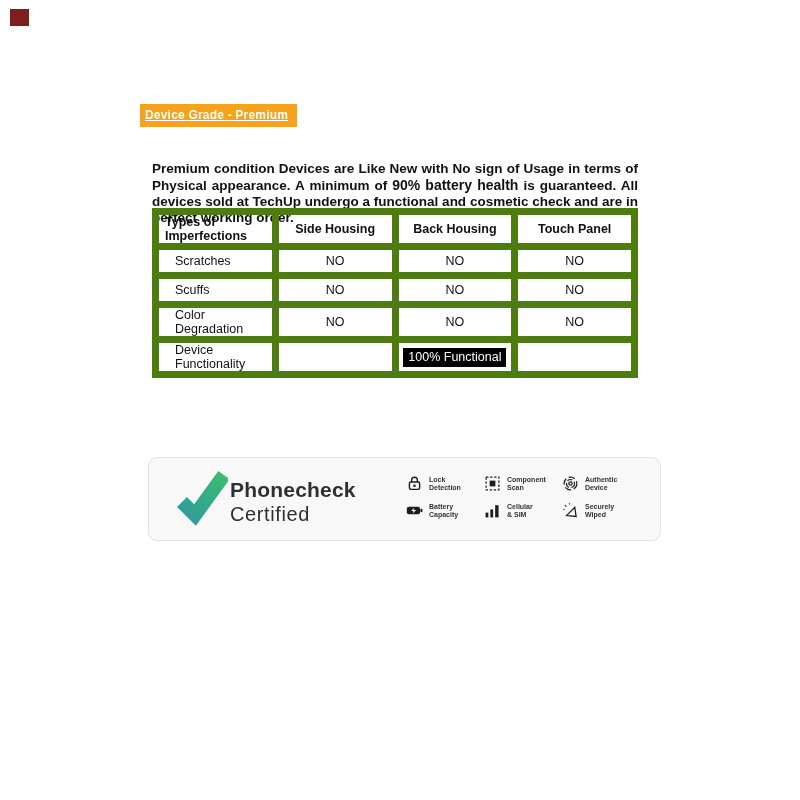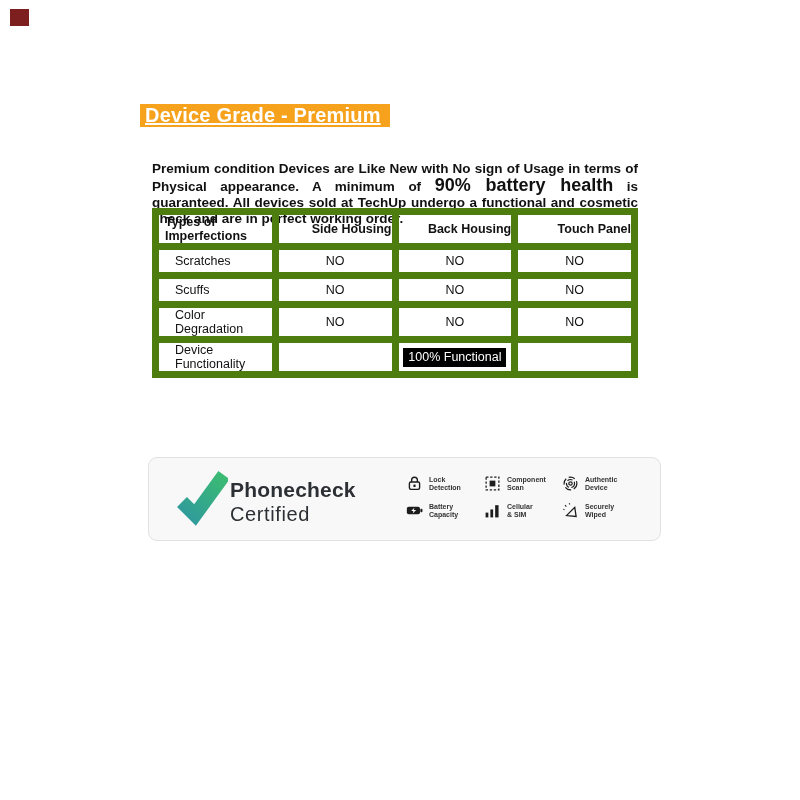--- a/index.html
+++ b/index.html
@@ -4,39 +4,39 @@
 <style>
   html, body { margin:0; padding:0; background:#ffffff; }
   body { width:800px; height:800px; font-family:"Liberation Sans", sans-serif; }
   .canvas { position:relative; width:800px; height:800px; background:#ffffff; overflow:hidden; }
 
   .corner-mark { position:absolute; left:10px; top:9px; width:19px; height:17px; background:#7e1f1f; }
 
   .title {
     position:absolute; left:140px; top:104px;
     background:#F6A21D; color:#ffffff;
-    font-weight:bold; font-size:20px; line-height:23px;
+    font-weight:bold; font-size:12px; line-height:23px;
     padding:0 9px 0 5px; text-decoration:underline;
     letter-spacing:0.2px;
   }
 
   .intro {
     position:absolute; left:152px; top:147px; width:486px;
     font-size:13.5px; font-weight:bold; color:#111111;
     text-align:justify; line-height:16px;
   }
-  .intro .em { font-size:18px; }
+  .intro .em { font-size:14px; }
 
   table.grade {
     position:absolute; left:152px; top:208px; width:486px;
     border-collapse:collapse; table-layout:fixed;
     font-size:12.5px; color:#111111;
   }
   table.grade th, table.grade td { border:7px solid #4d7c0f; }
-  table.grade th { font-weight:bold; height:26px; text-align:right; padding:0; }
+  table.grade th { font-weight:bold; height:26px; text-align:center; padding:0; }
   table.grade th.first { text-align:left; padding-left:6px; }
   table.grade td { height:22px; text-align:center; padding:0; font-weight:normal; }
   table.grade td.first { text-align:left; padding-left:16px;margin-top:20px; }
   tr.tall td { height:33px; vertical-align:top; padding-top:4px; }
   tr.func td { height:26px; vertical-align:middle; }
   .badge {
     display:inline-block; background:#000000; color:#ffffff;
     padding:2px 5px 3px; font-size:12.5px;
   }
 

